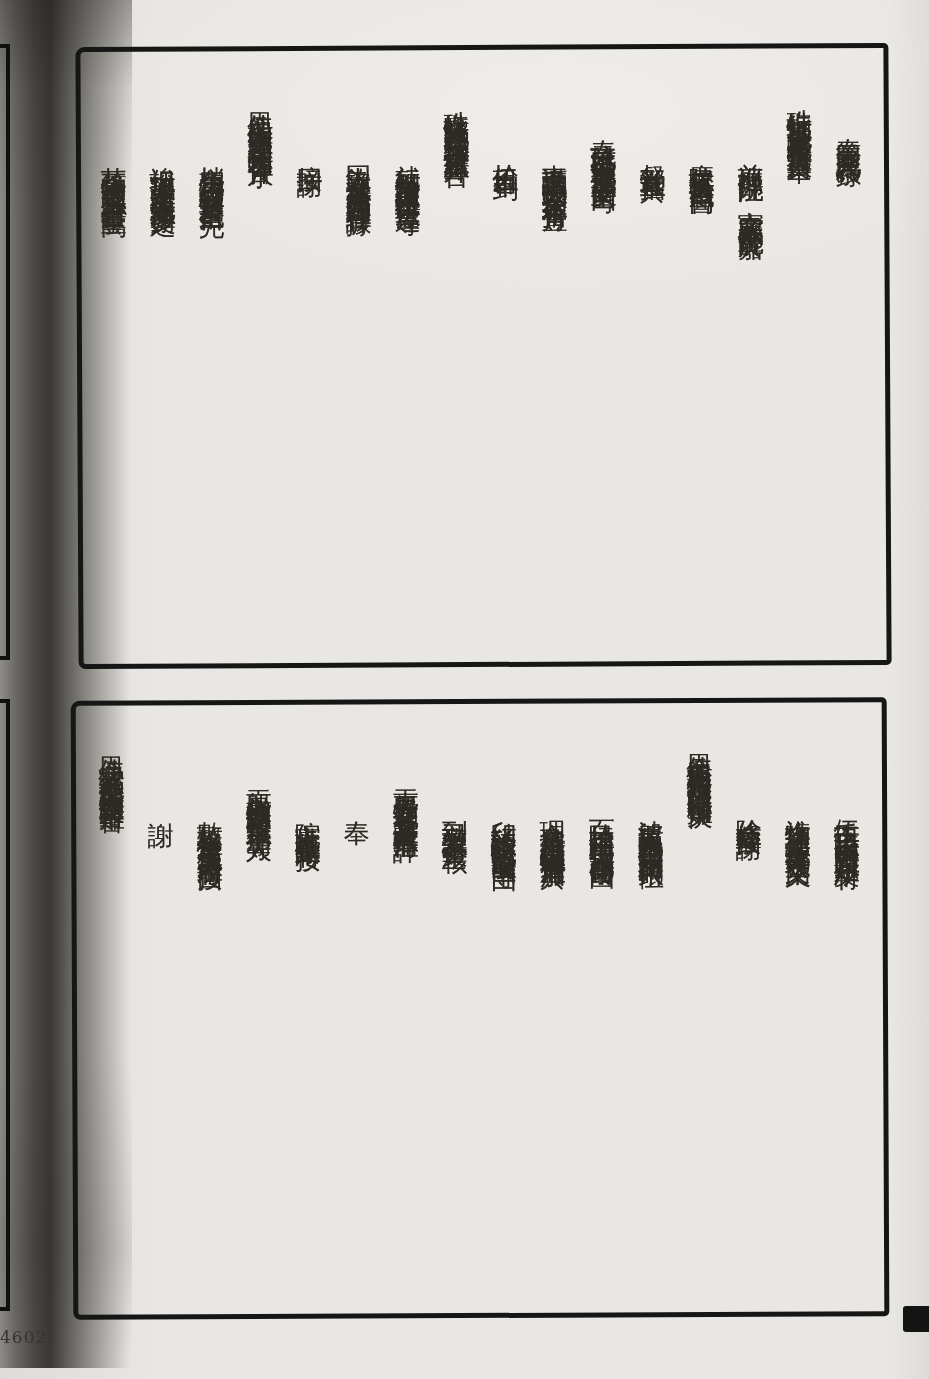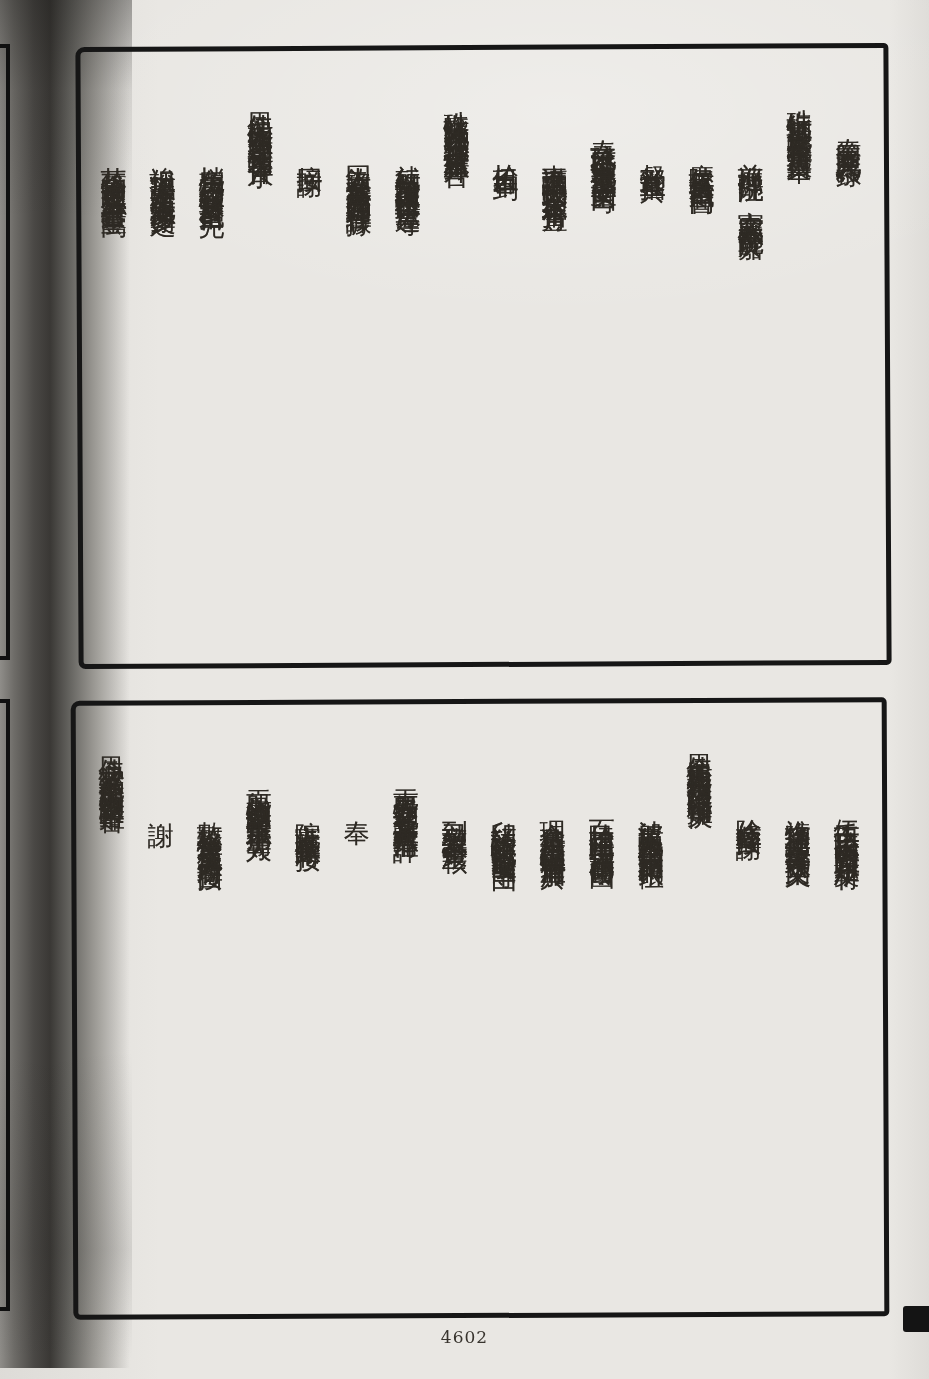--- a/index.html
+++ b/index.html
@@ -42,21 +42,21 @@
     writing-mode:vertical-rl;text-orientation:upright;
     font-size:26px;line-height:1.1;letter-spacing:3px;color:var(--ink);
     white-space:pre;font-weight:500;
     text-shadow:0 0 .6px rgba(46,42,36,.55);}
   .frame-top  .raise-high{padding-top:40px;}
   .frame-top  .raise-mid {padding-top:70px;}
   .frame-top  .raise-base{padding-top:94px;}
   .frame-bottom .raise-high{padding-top:30px;}
   .frame-bottom .raise-mid {padding-top:64px;}
   .frame-bottom .raise-base{padding-top:96px;}
-  .page-number{position:absolute;left:0;top:1327px;width:929px;text-align:center;
+  .page-number{position:absolute;left:0;top:1327px;width:929px;text-align:left;
     font-size:17px;letter-spacing:1px;color:#38342e;z-index:3;}
   
   .edge-smudge{position:absolute;right:0;top:1306px;width:26px;height:26px;
     background:#141414;border-radius:3px 0 0 3px;z-index:2;}
 </style>
 </head>
 <body>
 
 <div class="page">
   <div class="gutter"></div>

